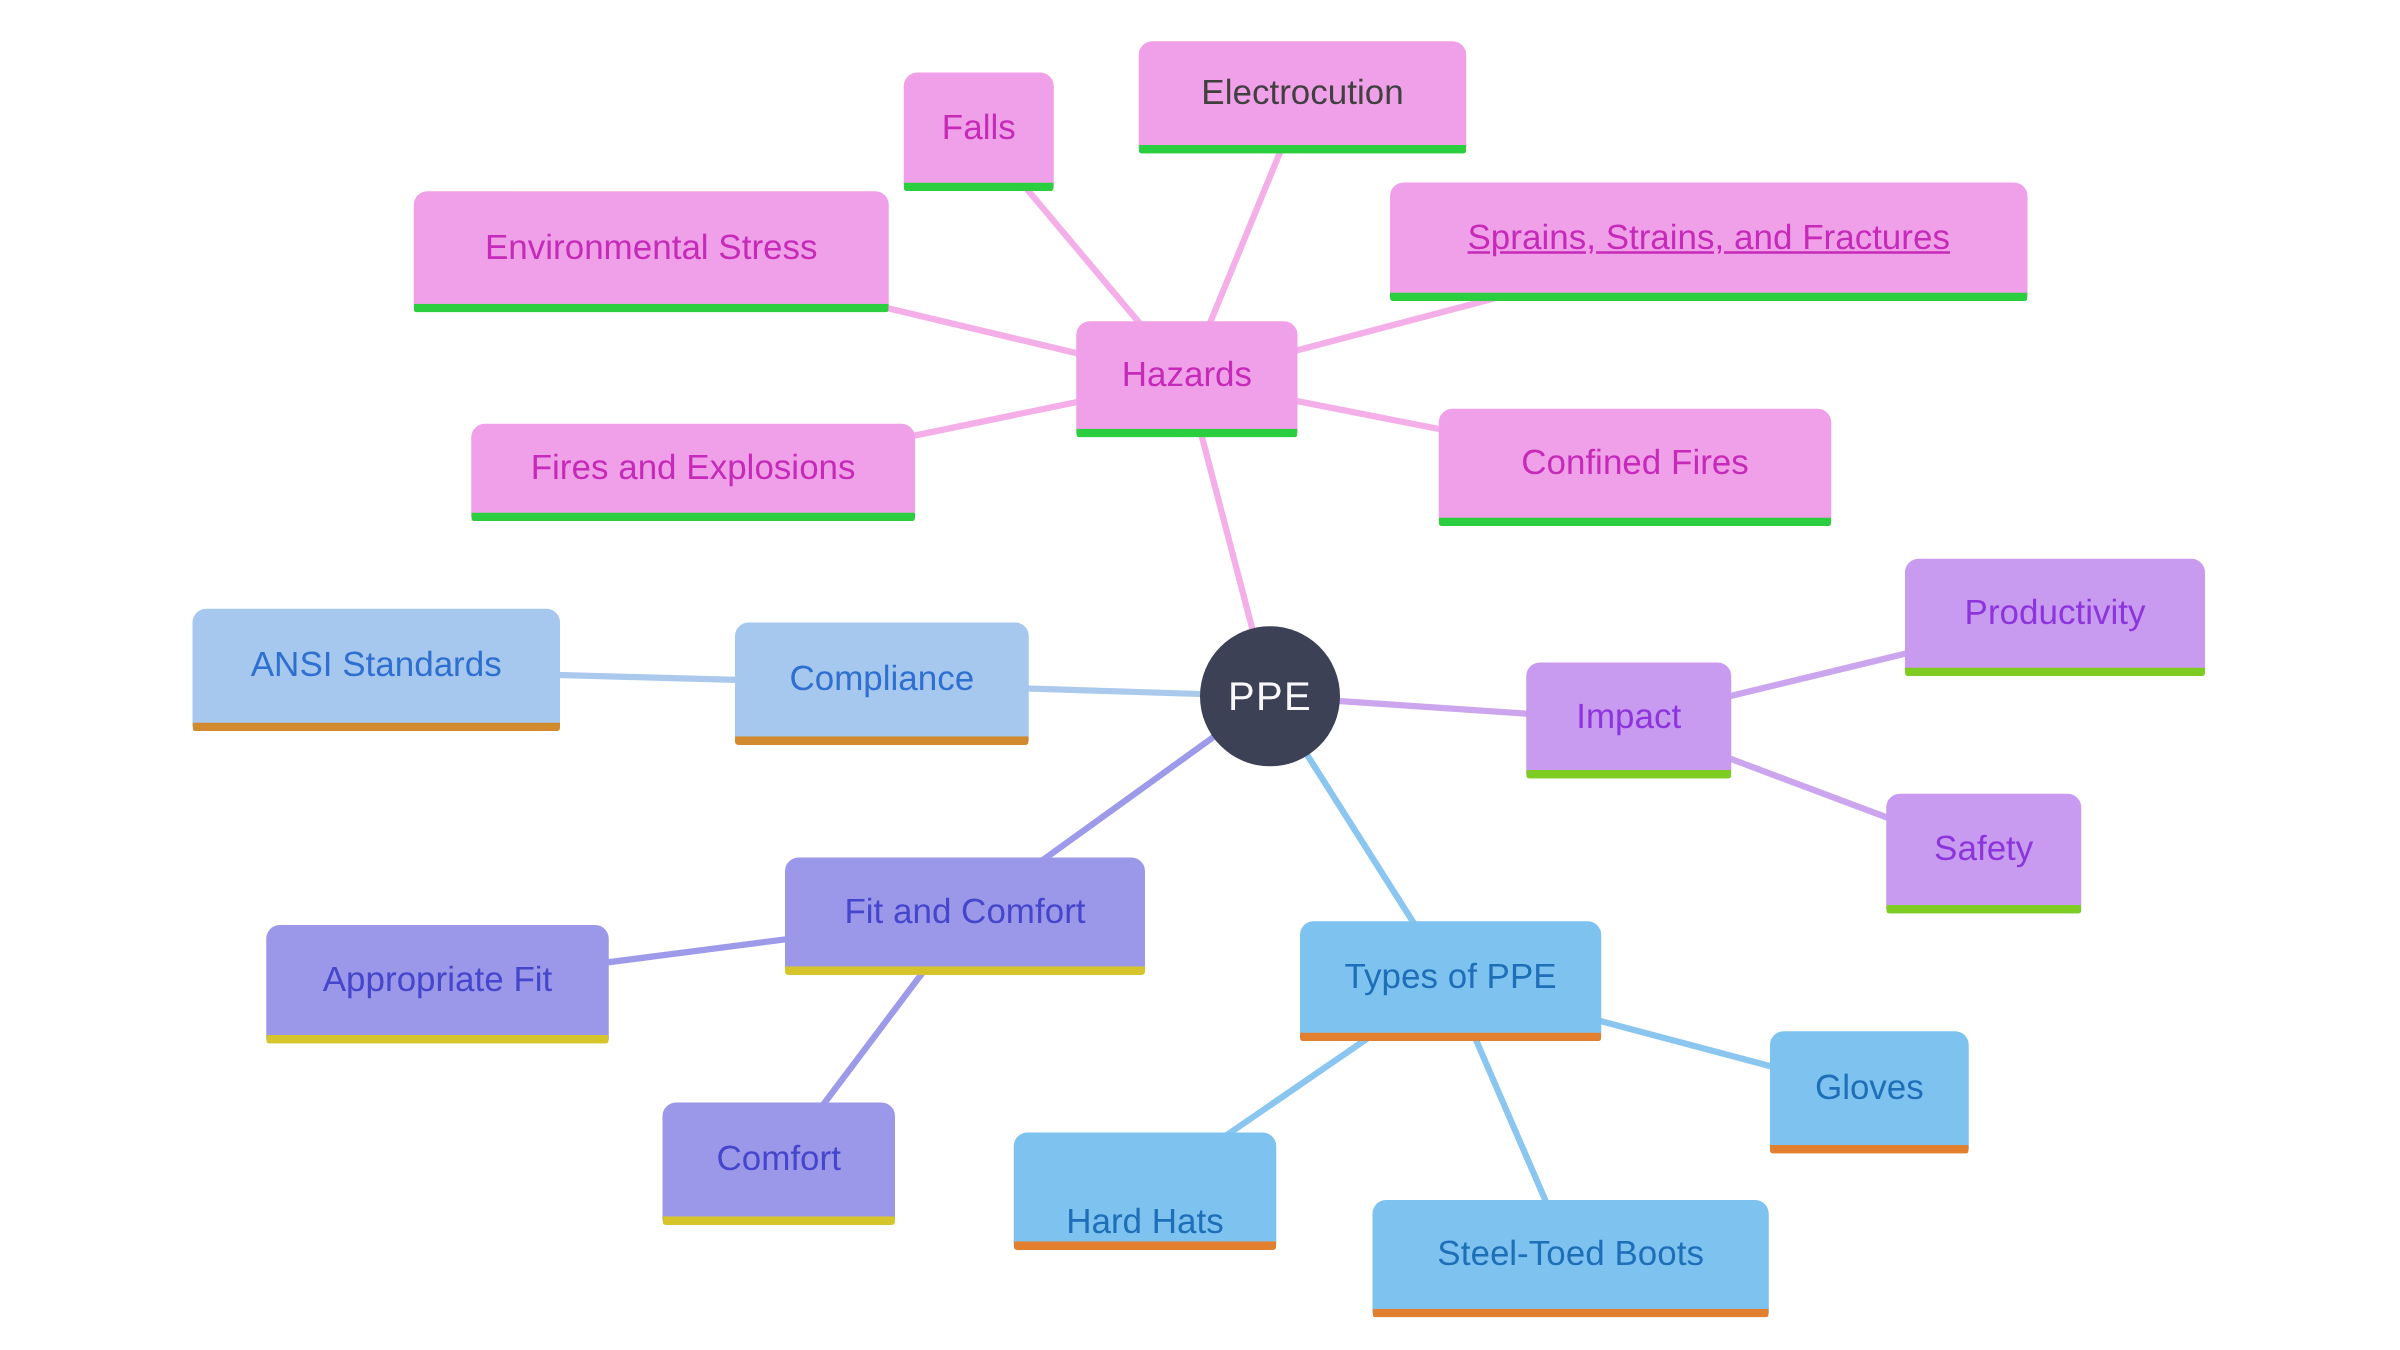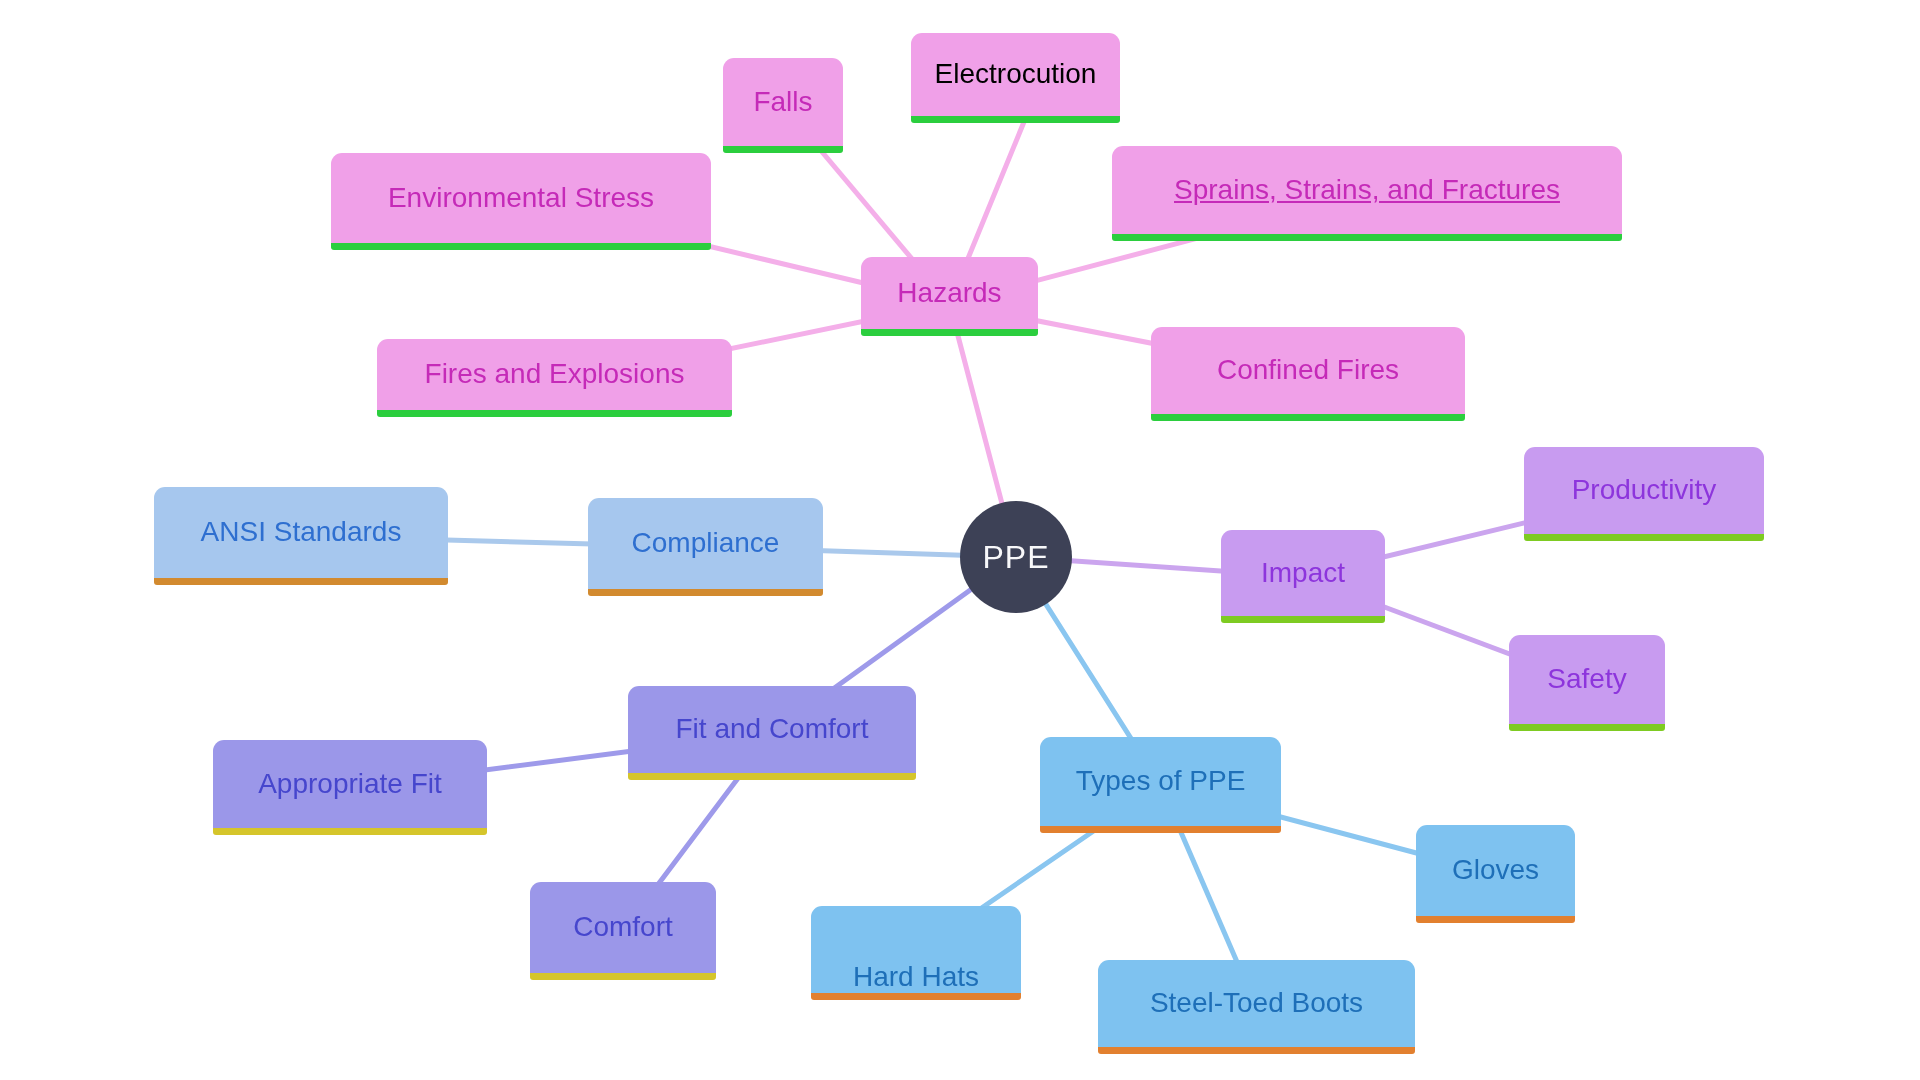--- a/index.html
+++ b/index.html
@@ -42,27 +42,27 @@
       <line x1="1303" y1="576.5" x2="1587" y2="683" stroke="#cba5ee" stroke-width="5" stroke-linecap="round"></line>
       <line x1="1016" y1="557" x2="772" y2="733" stroke="#9e9aea" stroke-width="5" stroke-linecap="round"></line>
       <line x1="772" y1="733" x2="350" y2="787.5" stroke="#9e9aea" stroke-width="5" stroke-linecap="round"></line>
       <line x1="772" y1="733" x2="623" y2="931" stroke="#9e9aea" stroke-width="5" stroke-linecap="round"></line>
       <line x1="1016" y1="557" x2="1160.5" y2="785" stroke="#8ac6f0" stroke-width="5" stroke-linecap="round"></line>
       <line x1="1160.5" y1="785" x2="916" y2="953" stroke="#8ac6f0" stroke-width="5" stroke-linecap="round"></line>
       <line x1="1160.5" y1="785" x2="1256.5" y2="1007" stroke="#8ac6f0" stroke-width="5" stroke-linecap="round"></line>
       <line x1="1160.5" y1="785" x2="1495.5" y2="874" stroke="#8ac6f0" stroke-width="5" stroke-linecap="round"></line>
     </svg>
   <div id="node-layer">
-      <div class="node" style="left: 861px; top: 257px; width: 177px; height: 79px; background: rgb(240, 160, 232); color: rgb(197, 42, 184); border-bottom: 7px solid rgb(43, 206, 62); font-size: 28px;">
+      <div class="node" style="left: 861px; top: 257px; width: 177px; height: 93px; background: rgb(240, 160, 232); color: rgb(197, 42, 184); border-bottom: 7px solid rgb(43, 206, 62); font-size: 28px;">
         <span>Hazards</span>
       </div>
       <div class="node" style="left: 723px; top: 58px; width: 120px; height: 95px; background: rgb(240, 160, 232); color: rgb(197, 42, 184); border-bottom: 7px solid rgb(43, 206, 62); font-size: 28px;">
         <span>Falls</span>
       </div>
-      <div class="node" style="left: 911px; top: 33px; width: 209px; height: 90px; background: rgb(240, 160, 232); color: #000000; border-bottom: 7px solid rgb(43, 206, 62); font-size: 28px;">
+      <div class="node" style="left: 911px; top: 33px; width: 262px; height: 90px; background: rgb(240, 160, 232); color: #404040; border-bottom: 7px solid rgb(43, 206, 62); font-size: 28px;">
         <span>Electrocution</span>
       </div>
       <div class="node" style="left: 331px; top: 153px; width: 380px; height: 97px; background: rgb(240, 160, 232); color: rgb(197, 42, 184); border-bottom: 7px solid rgb(43, 206, 62); font-size: 28px;">
         <span>Environmental Stress</span>
       </div>
       <div class="node" style="left: 1112px; top: 146px; width: 510px; height: 95px; background: rgb(240, 160, 232); color: rgb(197, 42, 184); border-bottom: 7px solid rgb(43, 206, 62); font-size: 28px; text-decoration: underline;">
         <span>Sprains, Strains, and Fractures</span>
       </div>
       <div class="node" style="left: 377px; top: 339px; width: 355px; height: 78px; background: rgb(240, 160, 232); color: rgb(197, 42, 184); border-bottom: 7px solid rgb(43, 206, 62); font-size: 28px;">
         <span>Fires and Explosions</span>

